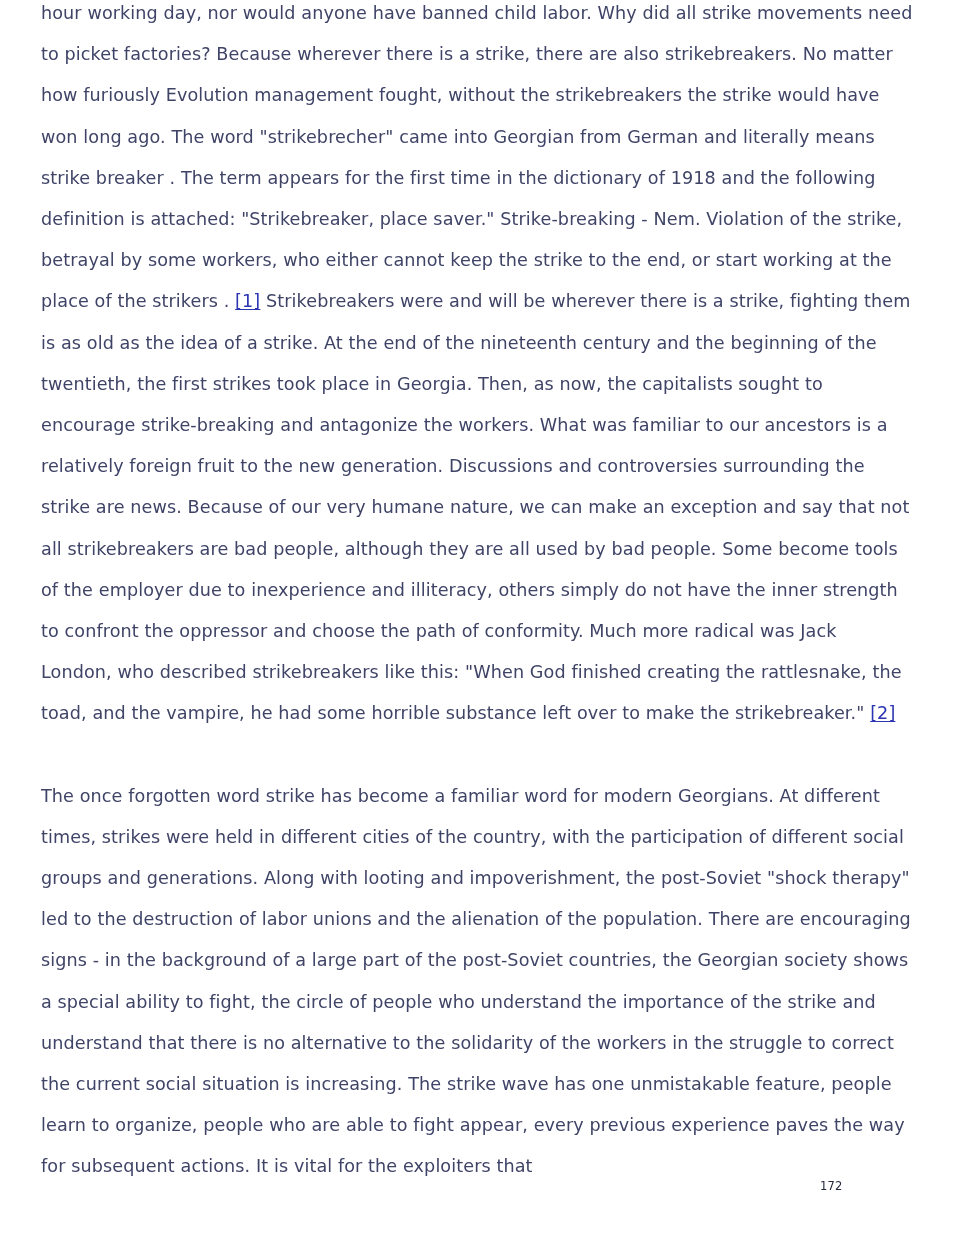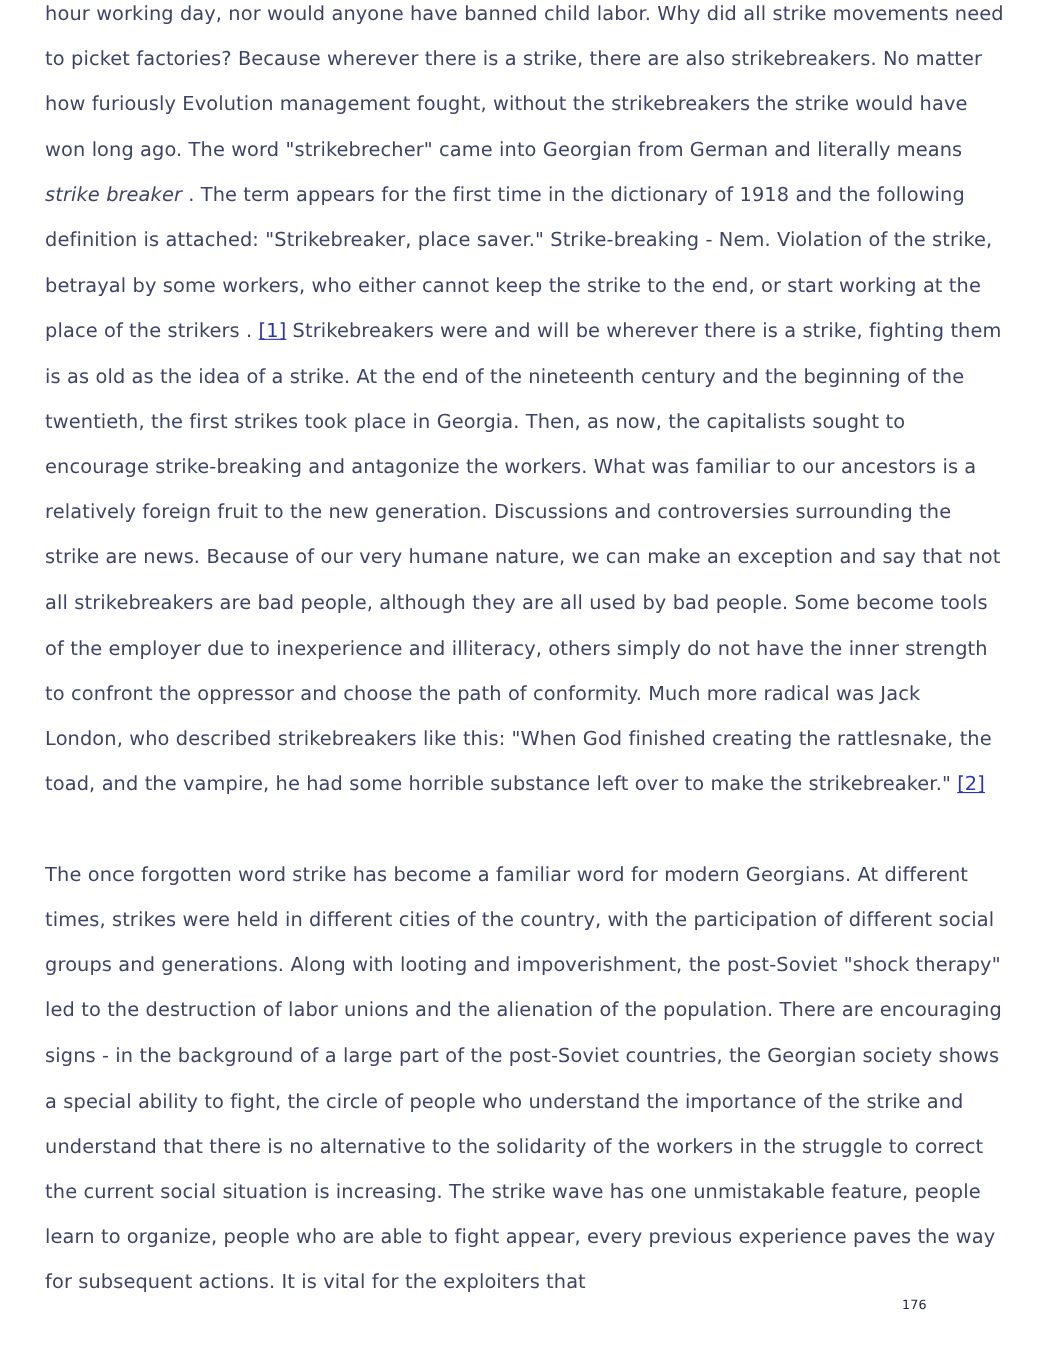--- a/index.html
+++ b/index.html
@@ -41,34 +41,33 @@
     margin: 0 0 41px 0;
     padding: 0;
   }
   .text-block a.footnote {
     color: var(--link-color);
     text-decoration: underline;
     text-underline-offset: 2px;
     cursor: pointer;
   }
   .italic {
-    font-style: italic;
   }
   .page-number {
     position: absolute;
     left: 820px;
     top: 1179px;
     font-size: 11.5px;
     line-height: 14px;
     color: var(--pagenum-color);
     letter-spacing: 0.2px;
   }
 </style>
 </head>
 <body>
 
 <div class="page">
   <div class="text-block">
       <p><span class="">hour working day, nor would anyone have banned child labor. Why did all strike movements need to picket factories? Because wherever there is a strike, there are also strikebreakers. No matter how furiously Evolution management fought, without the strikebreakers the strike would have won long ago. The word "strikebrecher" came into Georgian from German and literally means </span><span class="italic">strike breaker</span><span class=""> . The term appears for the first time in the dictionary of 1918 and the following definition is attached: "Strikebreaker, place saver." Strike-breaking - Nem. Violation of the strike, betrayal by some workers, who either cannot keep the strike to the end, or start working at the place of the strikers . </span><a href="#" class="footnote">[1]</a><span class=""> Strikebreakers were and will be wherever there is a strike, fighting them is as old as the idea of a strike. At the end of the nineteenth century and the beginning of the twentieth, the first strikes took place in Georgia. Then, as now, the capitalists sought to encourage strike-breaking and antagonize the workers. What was familiar to our ancestors is a relatively foreign fruit to the new generation. Discussions and controversies surrounding the strike are news. Because of our very humane nature, we can make an exception and say that not all strikebreakers are bad people, although they are all used by bad people. Some become tools of the employer due to inexperience and illiteracy, others simply do not have the inner strength to confront the oppressor and choose the path of conformity. Much more radical was Jack London, who described strikebreakers like this: "When God finished creating the rattlesnake, the toad, and the vampire, he had some horrible substance left over to make the strikebreaker." </span><a href="#" class="footnote">[2]</a></p>
       <p><span class="">The once forgotten word strike has become a familiar word for modern Georgians. At different times, strikes were held in different cities of the country, with the participation of different social groups and generations. Along with looting and impoverishment, the post-Soviet "shock therapy" led to the destruction of labor unions and the alienation of the population. There are encouraging signs - in the background of a large part of the post-Soviet countries, the Georgian society shows a special ability to fight, the circle of people who understand the importance of the strike and understand that there is no alternative to the solidarity of the workers in the struggle to correct the current social situation is increasing. The strike wave has one unmistakable feature, people learn to organize, people who are able to fight appear, every previous experience paves the way for subsequent actions. It is vital for the exploiters that</span></p>
     </div>
-  <div class="page-number">176</div>
+  <div class="page-number">172</div>
 </div>
 
 </body></html>

